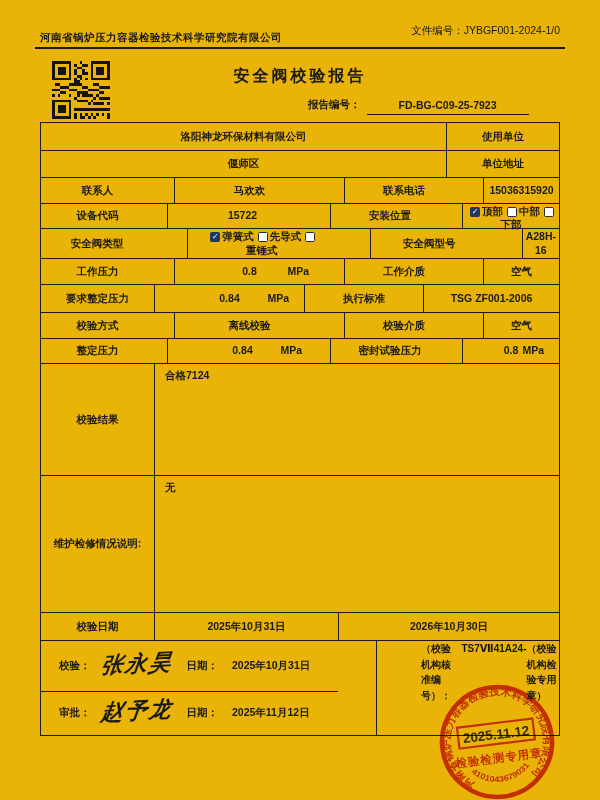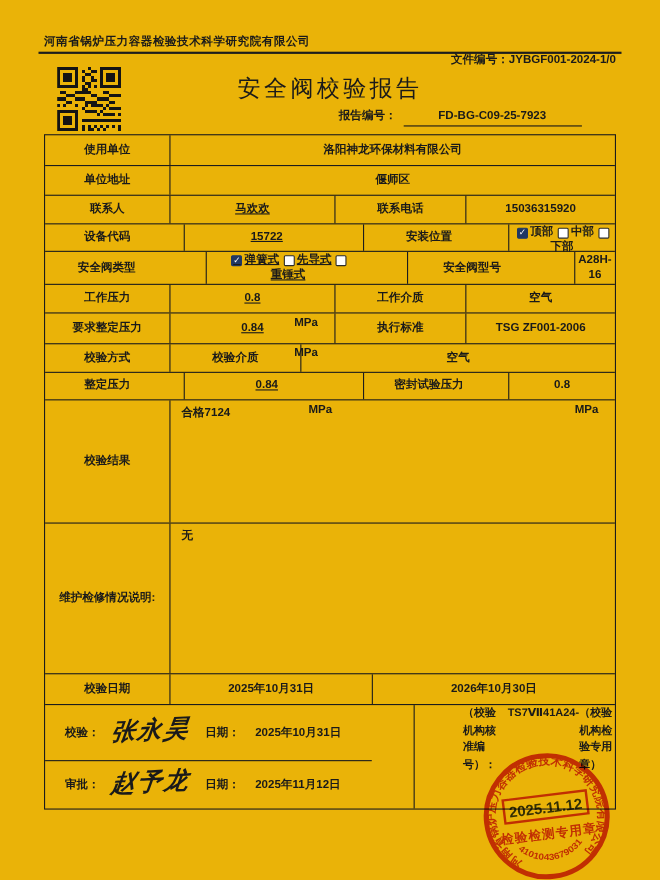--- a/index.html
+++ b/index.html
@@ -4,42 +4,42 @@
 <style>
   * { margin:0; padding:0; box-sizing:border-box; }
   html,body { background:#e8e8e8; }
   .page {
     position:relative; width:600px; height:800px; margin:0 auto;
     background:#eab308; overflow:hidden; color:#1a1a1a;
     font-family:"Liberation Sans","DejaVu Sans",sans-serif;
   }
   
   .hdr-left { position:absolute; left:40px; top:31px; font-size:10.5px; font-weight:700; letter-spacing:.5px; }
-  .hdr-right { position:absolute; right:40px; top:47px; font-size:10.5px; font-weight:700; }
+  .hdr-right { position:absolute; right:40px; top:24px; font-size:10.5px; font-weight:400; }
   .hdr-rule { position:absolute; left:35px; top:47px; width:530px; height:2px; background:#1d1d1d; }
   .qr { position:absolute; left:52px; top:61px; width:58px; height:58px; }
   .title { position:absolute; left:0; top:66px; width:100%; text-align:center;
-           font-size:21px; font-weight:400; letter-spacing:3px; }
+           font-size:16px; font-weight:700; letter-spacing:3px; }
   .repno { position:absolute; left:308px; top:98px; display:flex; align-items:flex-end;justify-content:center; }
   .repno .lab { font-size:10.5px; font-weight:700; padding-bottom:3px; }
   .repno .val { display:inline-block; width:162px; text-align:center; font-size:10.5px; font-weight:700;
                 border-bottom:1.6px solid #161616; padding-bottom:3px; margin-left:6px; }
   
   .tbl { position:absolute; left:40px; top:122px; width:520px; border:1.6px solid #1c1c1c; background:transparent; }
   .tr { display:flex; border-top:1.4px solid #1c1c1c; }
   .tr:first-child { border-top:none; }
   .td { border-left:1.4px solid #1c1c1c; display:flex; align-items:center; justify-content:center;
         font-size:10.5px; font-weight:700; text-align:center; position:relative; line-height:1.25; padding:1px 3px; }
   .td:first-child { border-left:none; }
-  .c1 { width:113px; } .c2 { width:150px;text-decoration:underline; } .c3 { width:119px; } .c4 { flex:1; }
+  .c1 { width:113px; } .c2 { width:150px; } .c3 { width:119px; } .c4 { flex:1; }
   .d1 { width:113px; } .d2 { width:184px; } .d3 { width:91px; }  .d4 { flex:1; }
-  .r27{height:27px;} .r26{height:26px;} .r25{height:25px;gap:13px;} .r30{height:30px;gap:34px;} .r28{height:28px;}
+  .r27{height:27px;} .r26{height:26px;gap:20px;} .r25{height:25px;gap:13px;} .r30{height:30px;gap:34px;} .r28{height:28px;}
   .r112{height:112px;} .r137{height:137px;}
   .tl { align-items:flex-start !important; justify-content:flex-start !important; text-align:left; padding:5px 10px; }
-  .pv .unit { position:absolute; right:15px; top:50%; transform:translateY(-50%);margin-top:22px; }
+  .pv .unit { position:absolute; right:15px; top:50%; transform:translateY(-50%); }
   
   .cbrow { display:flex; align-items:center; justify-content:center; flex-wrap:wrap; }
   .cb { display:inline-flex; width:10px; height:10px; border:1.3px solid #2b2b2b; border-radius:1.5px;
         background:#fff; margin:0 2px 0 4px; align-items:center; justify-content:center; flex:none; }
   .cb.on { background:#203864; border-color:#203864; }
   .cb i { font-style:normal; font-size:8px; line-height:1; color:#fff; font-weight:700; }
   
   .sigcol { width:297px; display:flex; flex-direction:column; }
   .sigrow { display:flex; align-items:center; padding-left:18px; font-size:10.5px; font-weight:700; }
   .sigrow.top { height:50px; }
@@ -72,27 +72,27 @@
   </div>
   <div class="title">安全阀校验报告</div>
   <div class="repno">
     <span class="lab">报告编号：</span>
     <span class="val">FD-BG-C09-25-7923</span>
   </div>
 
   <div class="tbl">
 
     <div class="tr r27">
+      <div class="td c4">洛阳神龙环保材料有限公司</div>
       <div class="td c1">使用单位</div>
-      <div class="td c4">洛阳神龙环保材料有限公司</div>
     </div>
 
     <div class="tr r27">
+      <div class="td c4">偃师区</div>
       <div class="td c1">单位地址</div>
-      <div class="td c4">偃师区</div>
     </div>
 
     <div class="tr r26">
       <div class="td c1">联系人</div>
       <div class="td c2">马欢欢</div>
       <div class="td c3">联系电话</div>
       <div class="td c4">15036315920</div>
     </div>
 
     <div class="tr r25">
@@ -142,20 +142,21 @@
       <div class="td c2 pv">
         <span class="val">0.84</span>
         <span class="unit">MPa</span>
       </div>
       <div class="td c3">执行标准</div>
       <div class="td c4">TSG ZF001-2006</div>
     </div>
 
     <div class="tr r26">
       <div class="td c1">校验方式</div>
+      <div class="td c2">离线校验</div>
       <div class="td c3">校验介质</div>
       <div class="td c4">空气</div>
     </div>
 
     <div class="tr r25">
       <div class="td c1">整定压力</div>
       <div class="td c2 pv">
         <span class="val">0.84</span>
         <span class="unit">MPa</span>
       </div>

